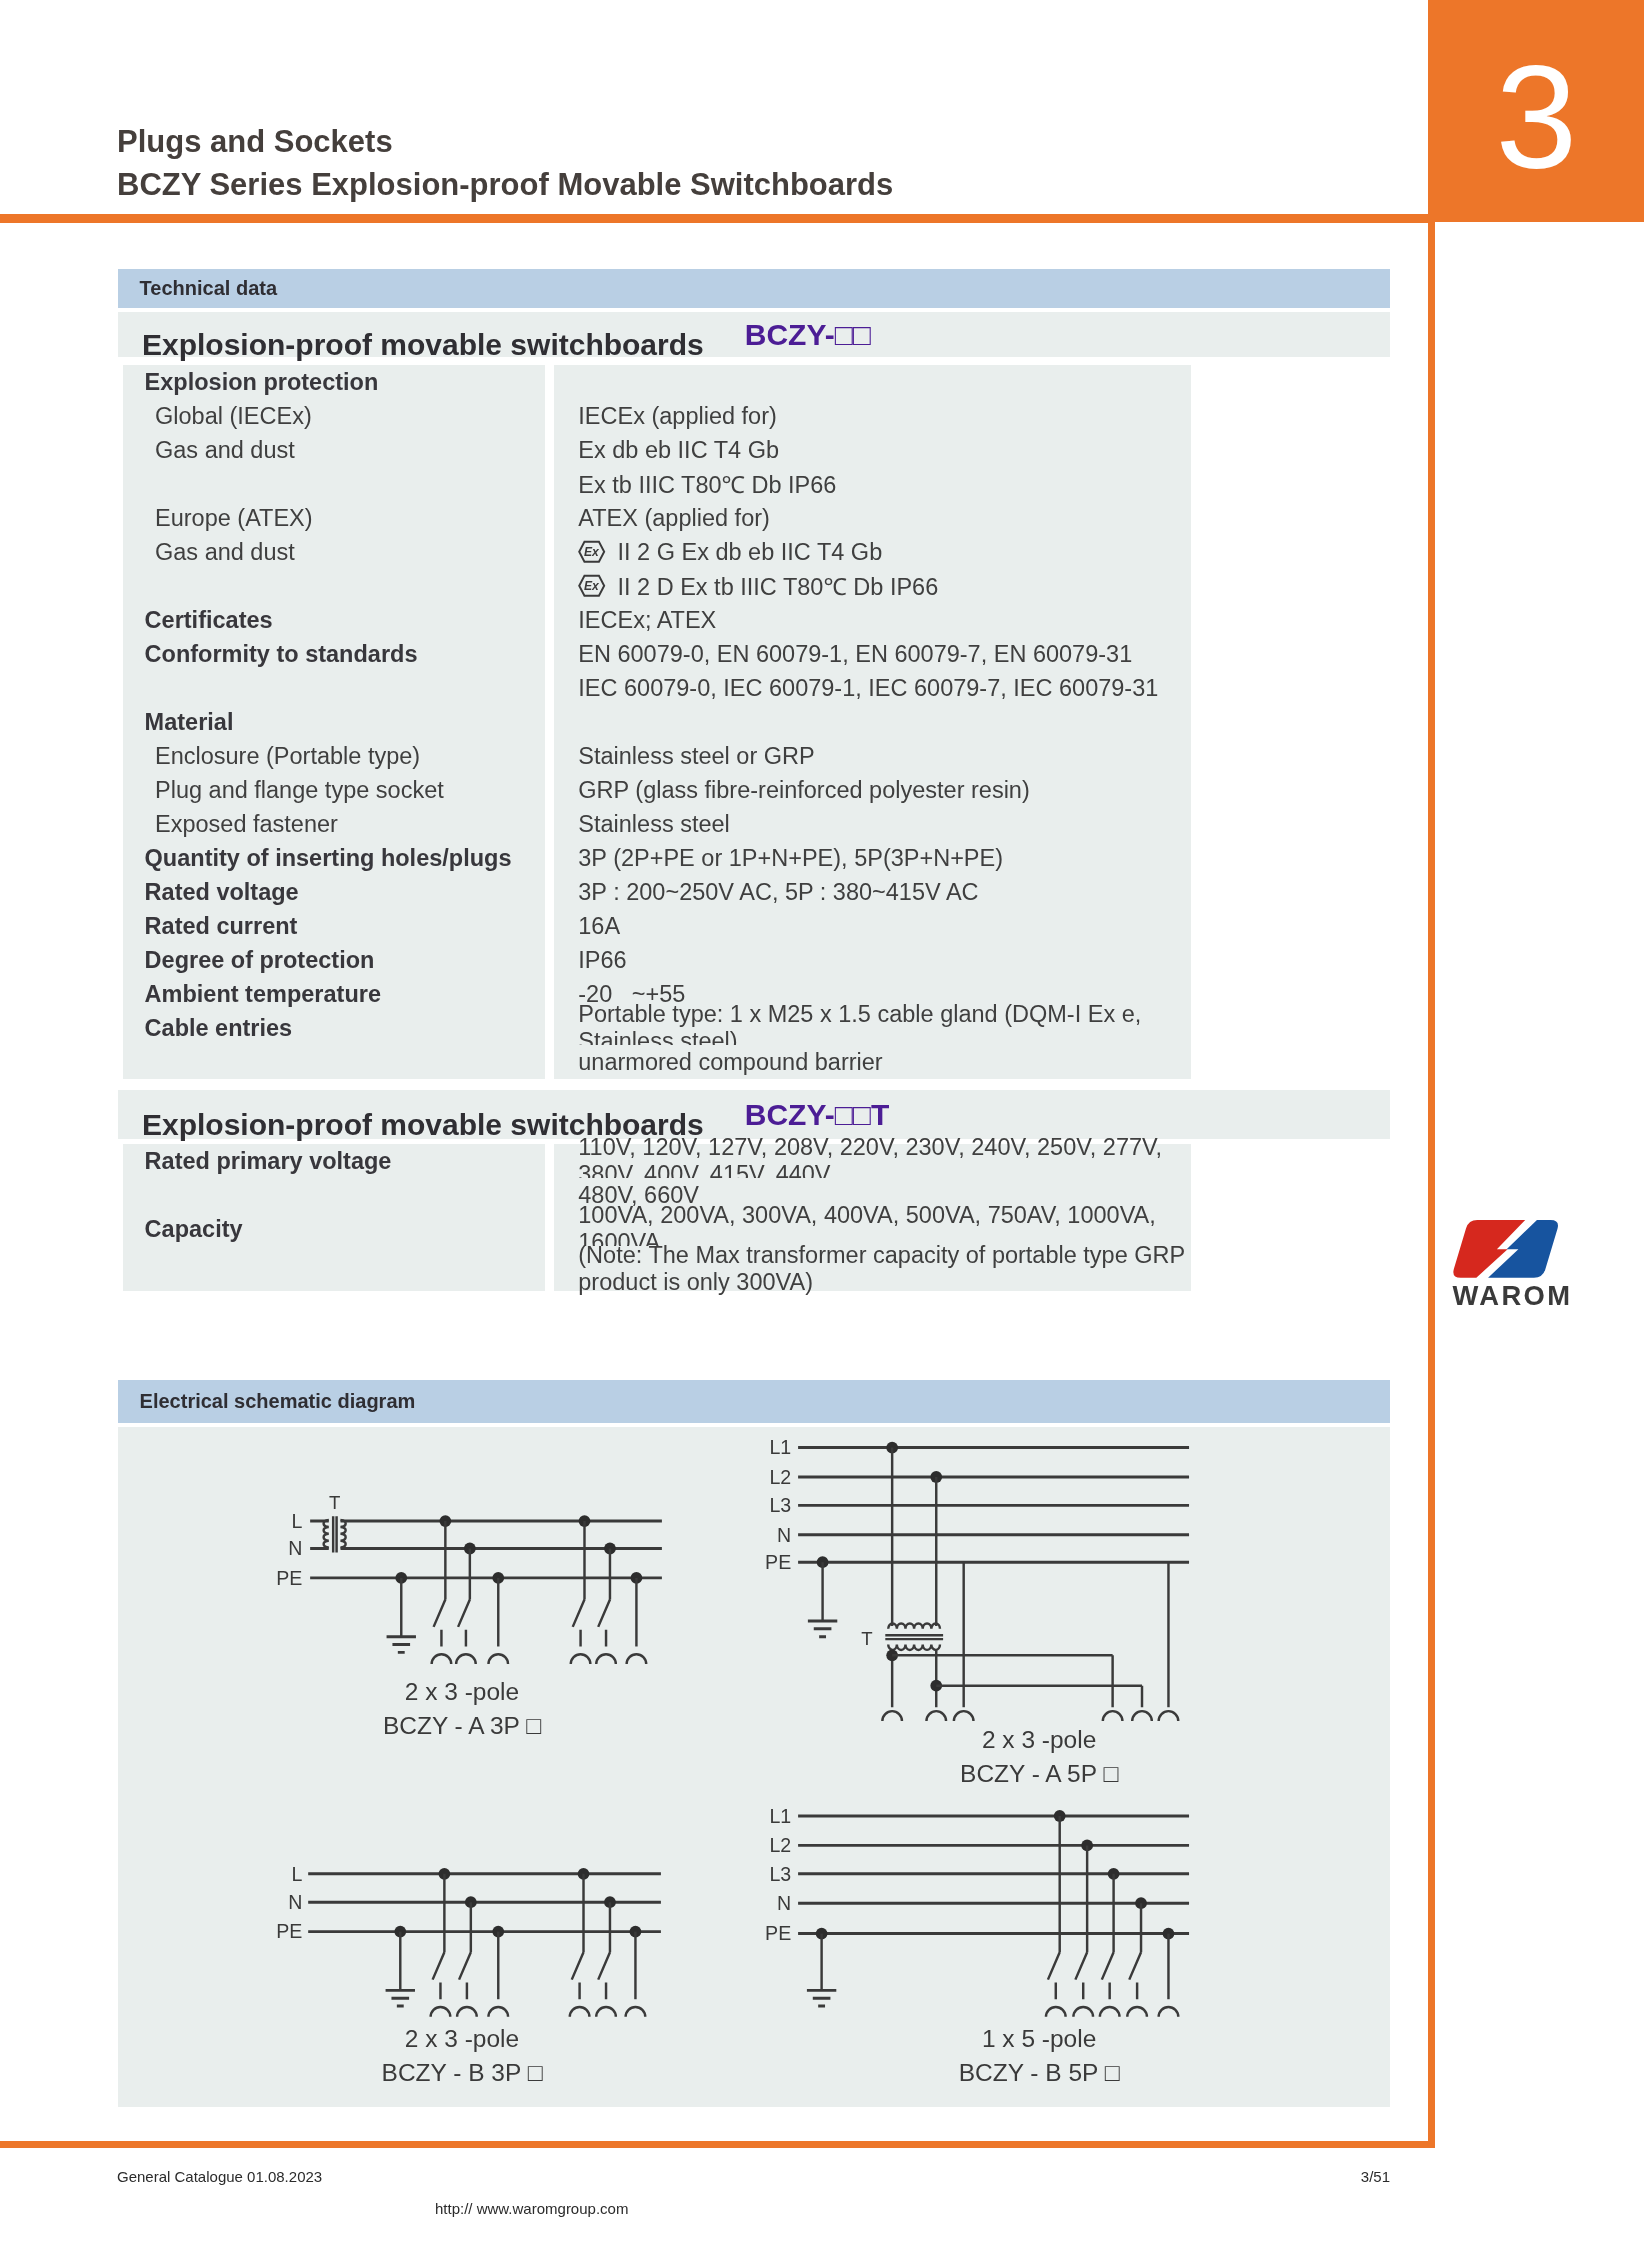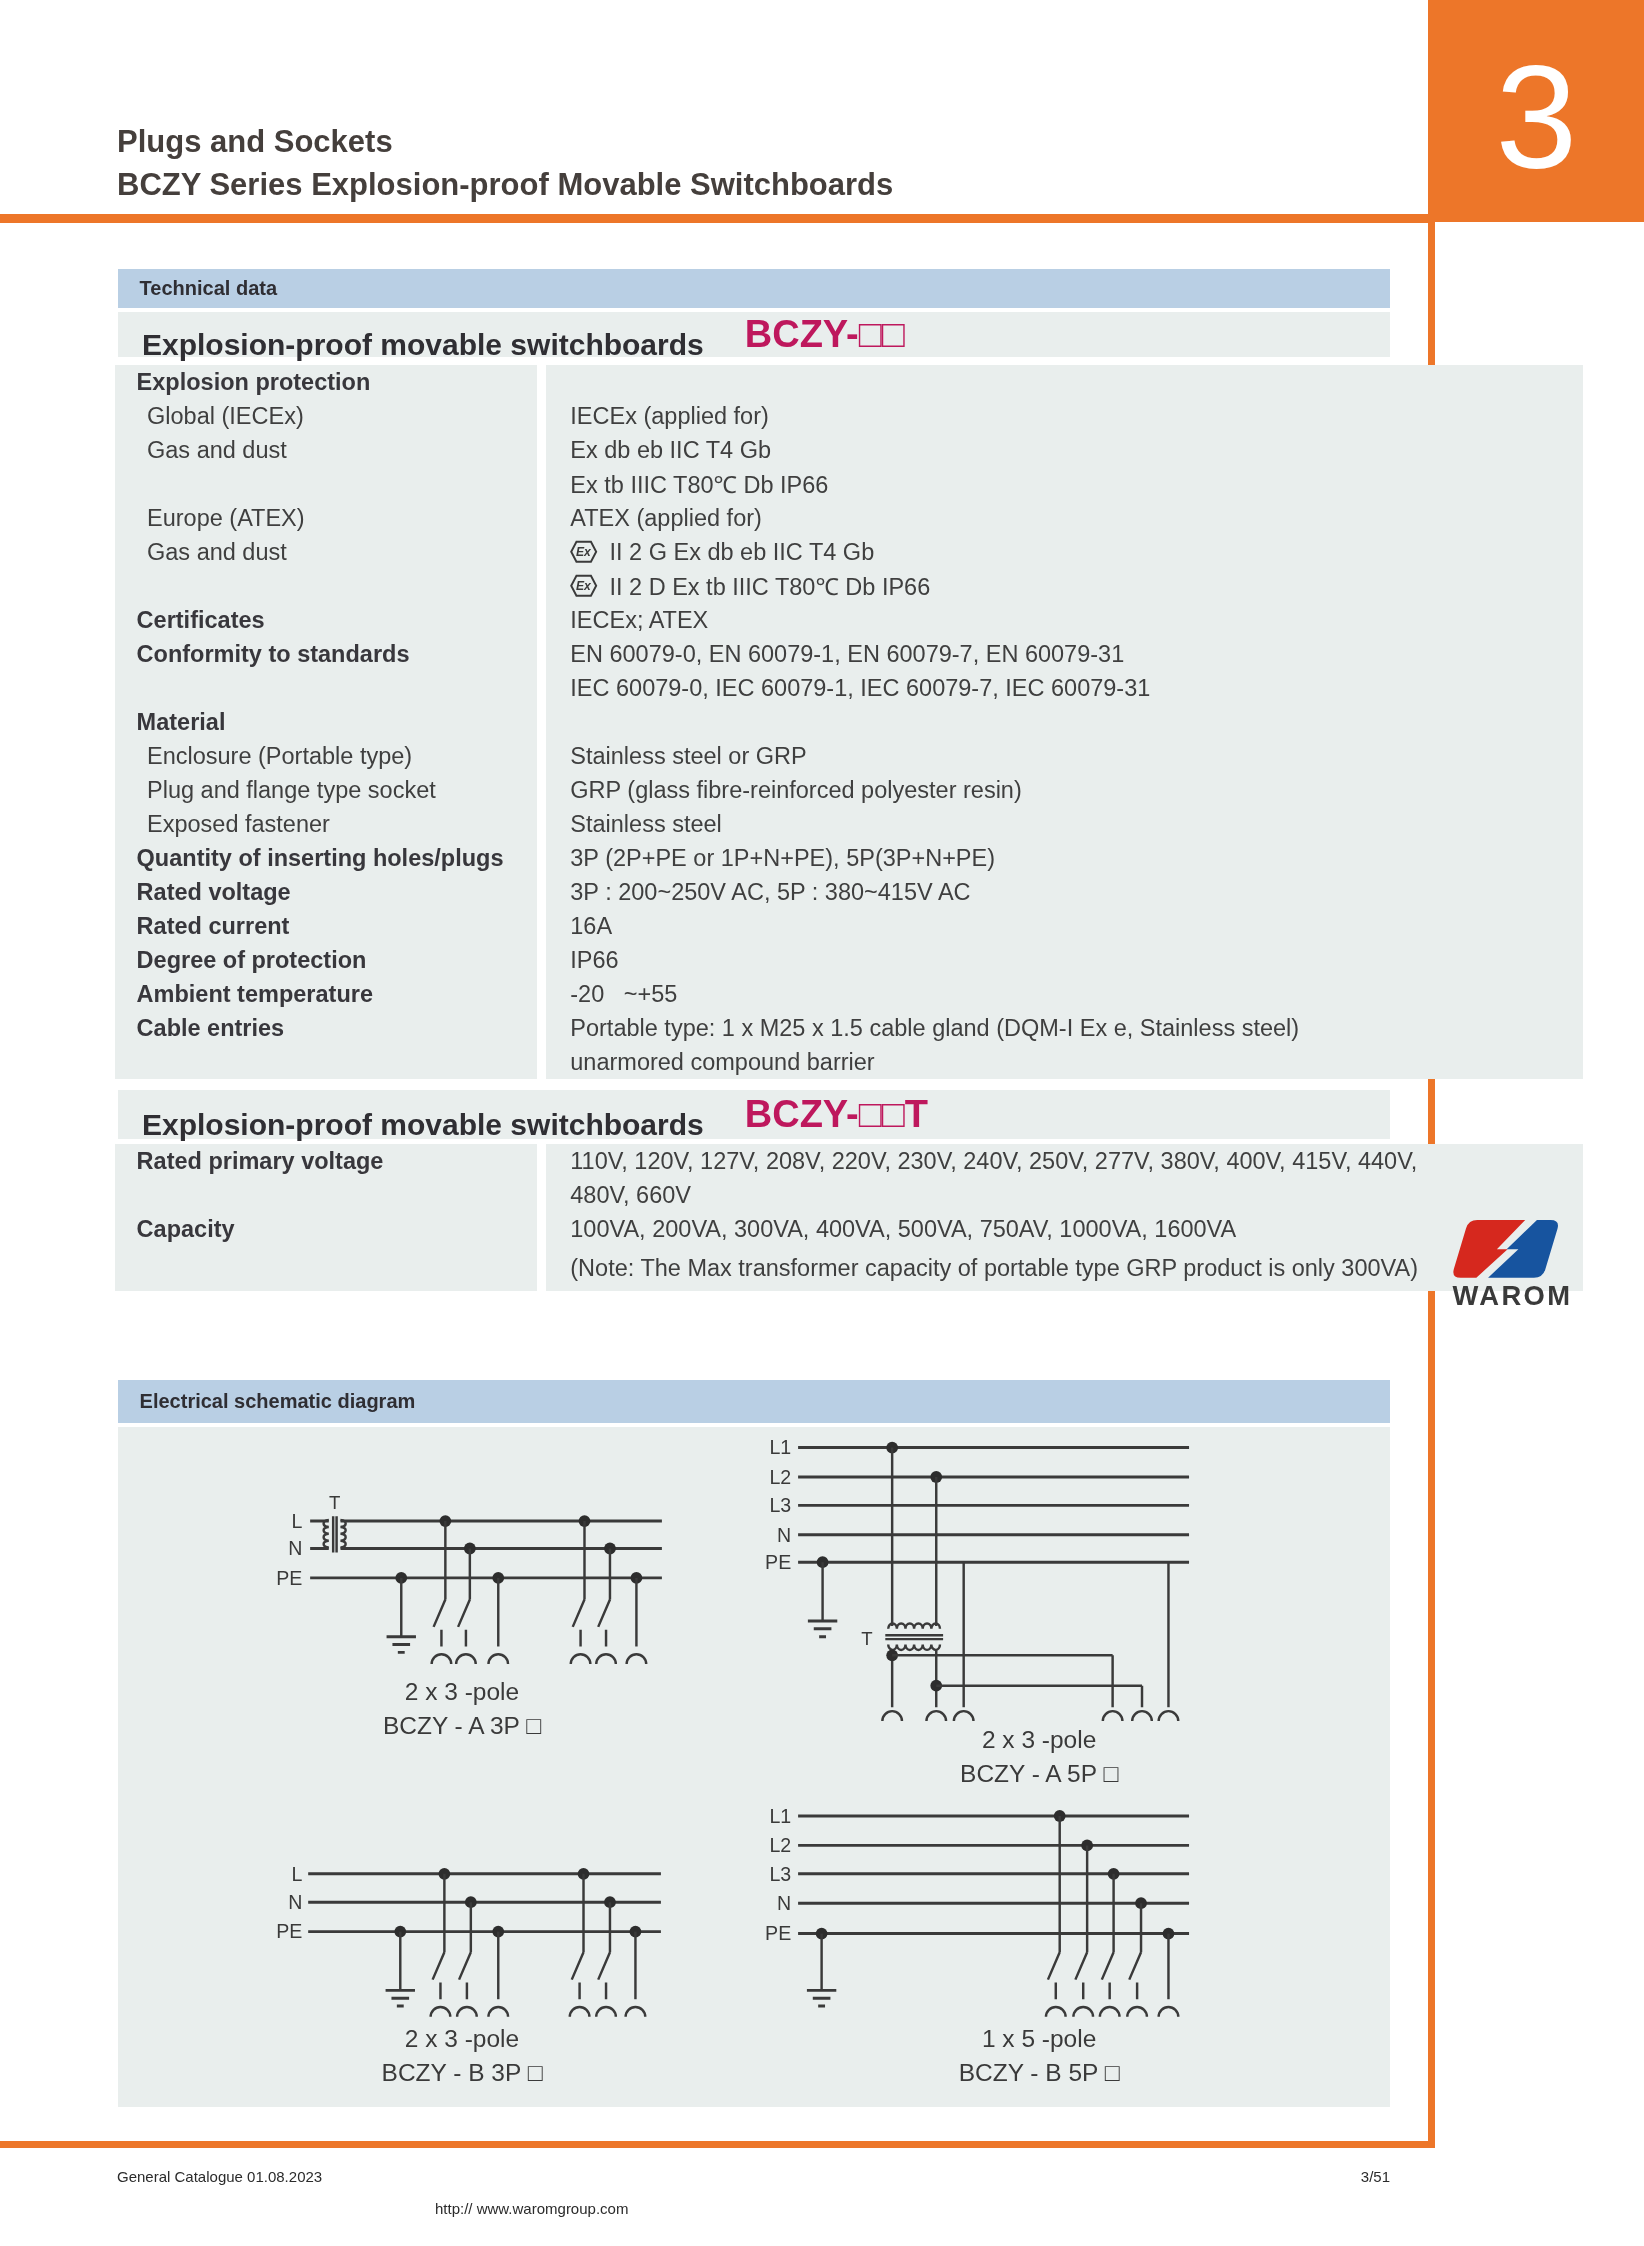--- a/index.html
+++ b/index.html
@@ -23,24 +23,24 @@
   
   .bar{position:absolute;left:118px;width:1272px;display:flex;align-items:center;}
   .bar-blue{background:var(--header_blue,#B9CFE4);}
   .bar-gray{background:var(--panel_gray,#E9EEED);}
   .bar-tech{top:269px;height:39px;}
   .bar-sec2{top:312px;height:45px;}
   .bar-sec3{top:1090px;height:49px;}
   .bar-schem{top:1380px;height:43px;}
   .bar .bar-title{font-size:20px;font-weight:bold;color:#2f2e33;padding-left:21.6px;white-space:nowrap;}
   .bar .bar-title-lg{font-size:30px;font-weight:bold;color:#2f2e33;padding-left:24px;white-space:nowrap;margin-top:20px;}
-  .bar .bar-model{font-size:38px;font-weight:bold;color:#be185d;margin-left:41px;white-space:nowrap;}
-
-  
-  .spec-table{position:absolute;left:115px;width:1468px;}
+  .bar .bar-model{font-size:30px;font-weight:bold;color:#4c1d95;margin-left:41px;white-space:nowrap;}
+
+  
+  .spec-table{position:absolute;left:123px;width:1068px;}
   #table1{top:365px;}
   #table2{top:1144px;padding-bottom:0;}
   #table2 .t-cell{height:34px;}
   .t-row{display:flex;height:34px;}
   #table2 .t-row:last-child .t-cell{height:45px;}
   .t-cell{display:flex;align-items:center;background:var(--panel_gray,#E9EEED);}
   .t-label{width:422px;margin-right:8.8px;font-size:23.5px;color:#3f3f3f;padding-left:21.6px;box-sizing:border-box;}
   .t-label.bold{font-weight:bold;color:#38373c;}
   .t-label.indent{padding-left:32px;}
   .t-value{flex:1;font-size:23.5px;color:#3f3f3f;padding-left:24.5px;box-sizing:border-box;white-space:pre-wrap;}

